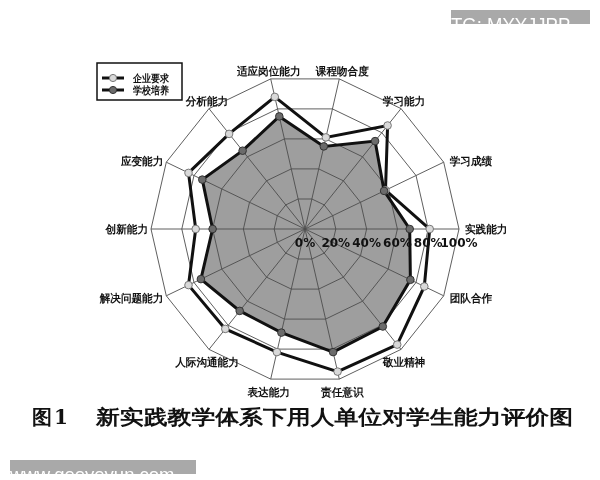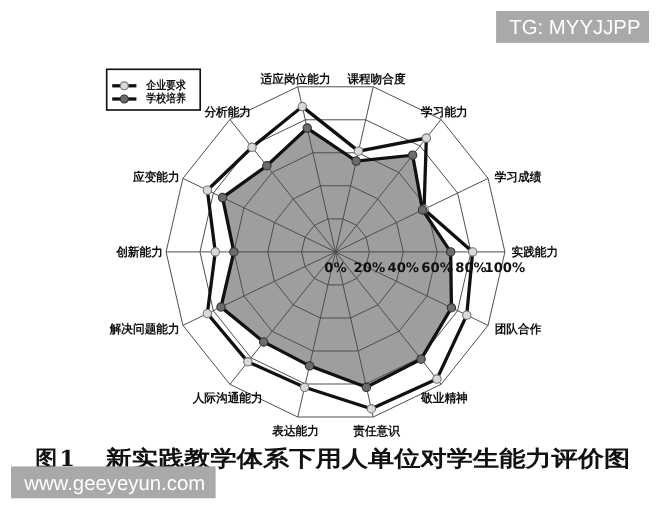--- a/index.html
+++ b/index.html
@@ -4,25 +4,25 @@
   <style>
     html, body { margin: 0; padding: 0; background: #ffffff; }
     body {
       width: 600px; height: 480px; position: relative; overflow: hidden;
       font-family: "DejaVu Sans", sans-serif;
     }
     #chart { position: absolute; left: 0; top: 0; }
     .wm {
       position: absolute; background: #a9a9a9; color: #ffffff;
       font-family: "Liberation Sans", sans-serif; font-size: 18.5px;
-      height: 29px; line-height: 29px; white-space: nowrap;
-      box-sizing: border-box; padding-left: 12px;
+      height: 14px; line-height: 29px; white-space: nowrap;
+      box-sizing: border-box; padding-left: 0;
     }
     #wm-top { left: 451px; top: 10px; width: 139px; }
-    #wm-bottom { left: 10px; top: 424px; width: 186px; }
+    #wm-bottom { left: 10px; top: 460px; width: 186px; }
     .axis-label { font-family: "DejaVu Sans", sans-serif; font-weight: bold; font-size: 11px; fill: #111111; }
     .tick-label { font-family: "DejaVu Sans", sans-serif; font-weight: bold; font-size: 12px; fill: #111111; }
     .legend-label { font-family: "DejaVu Sans", sans-serif; font-weight: bold; font-size: 10.5px; fill: #111111; }
     .cap-no { font-family: "DejaVu Serif", serif; font-weight: bold; font-size: 20px; fill: #111111; }
     .cap-text { font-family: "DejaVu Sans", sans-serif; font-weight: bold; font-size: 20px; fill: #111111; }
   </style>
 </head>
 <body>
 
 <svg id="chart" width="600" height="480" viewBox="0 0 600 480">

